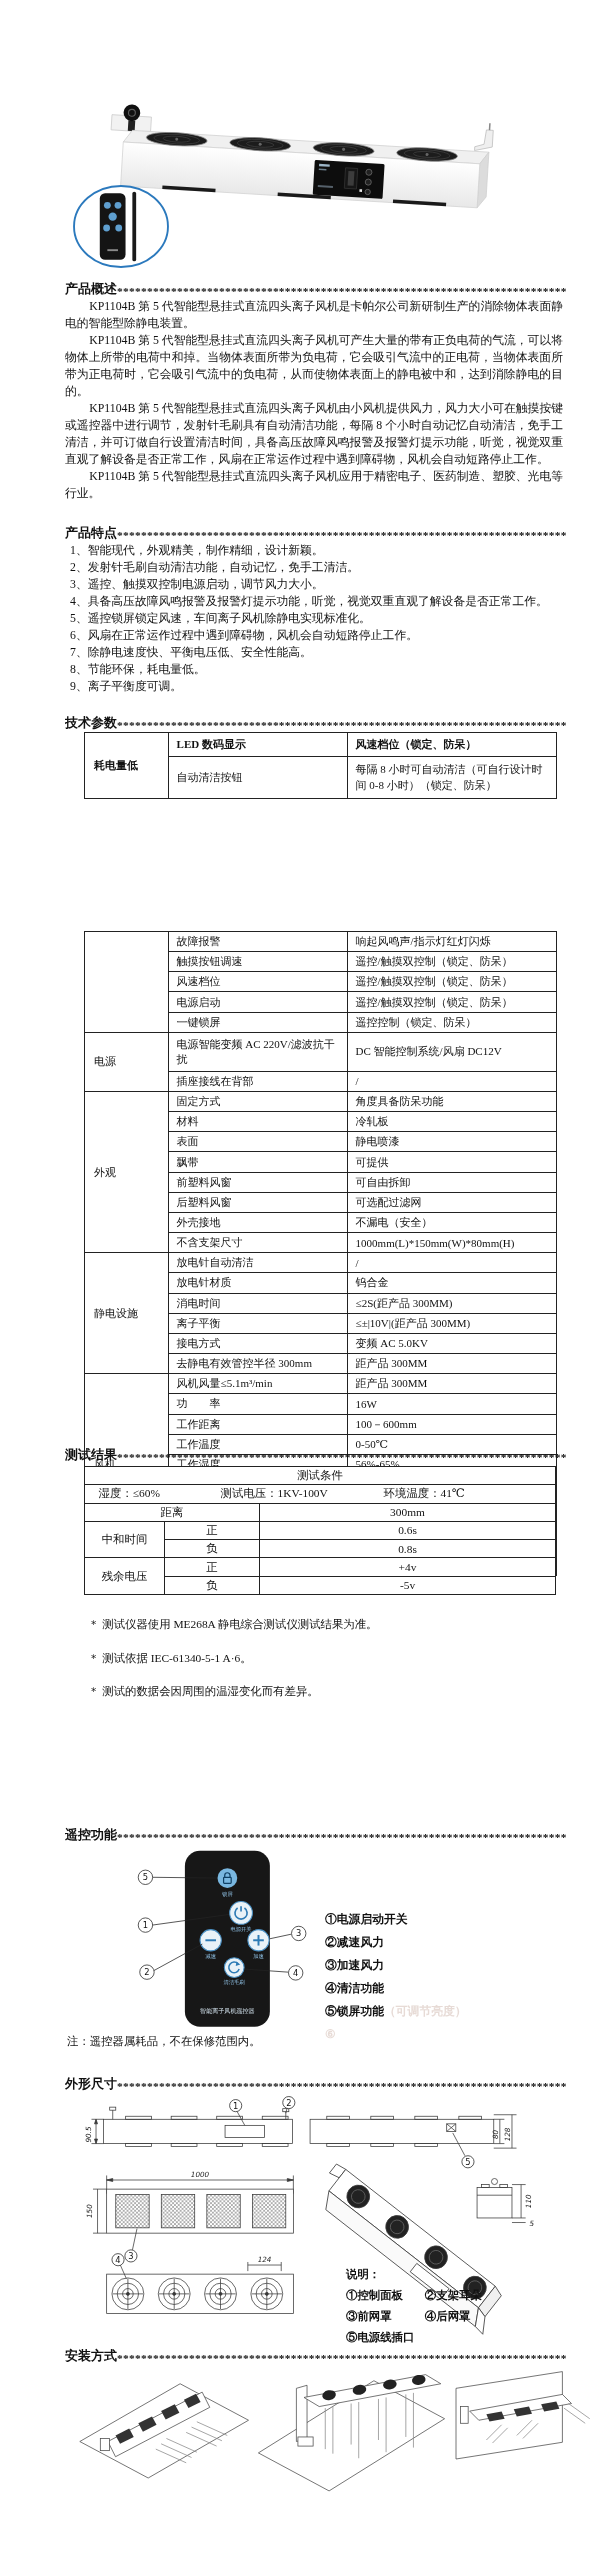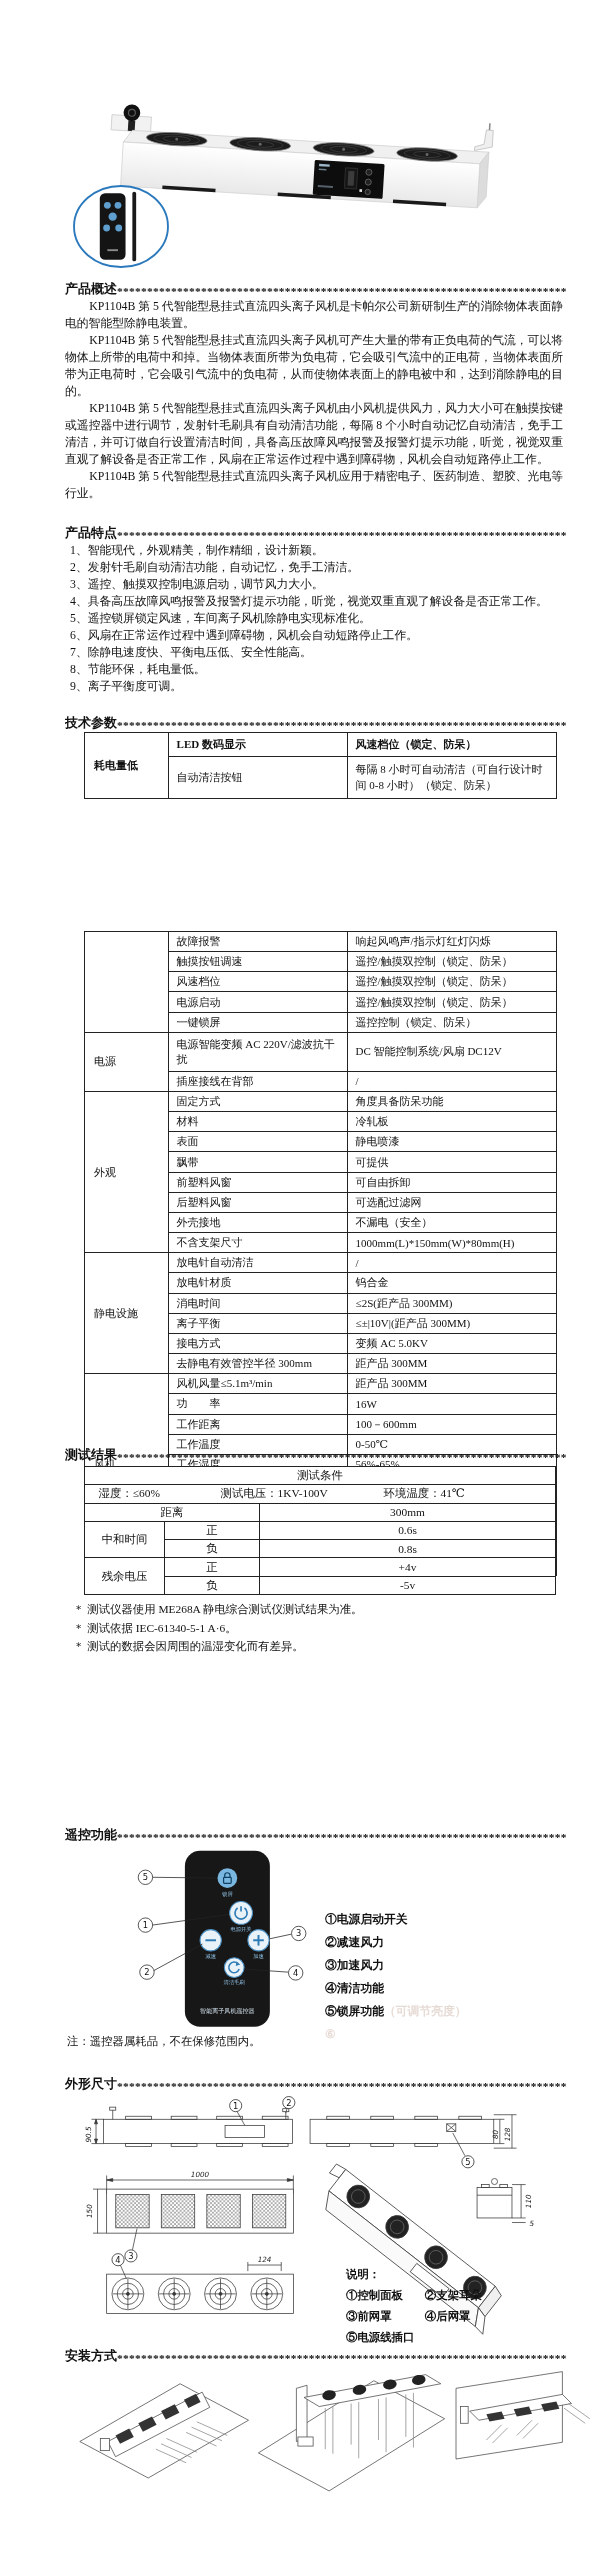--- a/index.html
+++ b/index.html
@@ -25,21 +25,21 @@
   .mini tr:first-child td{height:23px;font-weight:bold;}
   .mini tr:last-child td{height:41px;line-height:1.45;}
   .main-t{top:931px;height:645px;}
   .test-t{top:1466px;height:129px;padding-left:22px;}
   .test-t td{font-size:11.4px;}
   .cond{display:flex;padding-left:6px;}
   .cond span{display:inline-block;}
   .cond .c1{width:122px;}
   .cond .c2{width:163px;}
   .notes{position:absolute;left:72px;width:486px;font-size:11.4px;line-height:17.5px;}
-  .notes div{margin:1px;}
+  .notes div{margin:16px;}
   
   .rlegend{position:absolute;left:325px;top:1908px;font-size:11.8px;font-weight:700;line-height:23px;}
   .faint{color:#e7dbd6;}
   .rnote{position:absolute;left:67px;top:2034px;font-size:11.4px;}
   
   .dlegend{position:absolute;left:346px;top:2264px;font-size:11.4px;font-weight:600;line-height:21px;}
   .dlegend .row span{display:inline-block;width:76px;}
   svg text{font-family:"DejaVu Sans","Liberation Sans",sans-serif;}
   .dimtxt{font-size:9.5px;font-style:italic;fill:#222;}
   .cnum{font-size:11px;fill:#111;}

